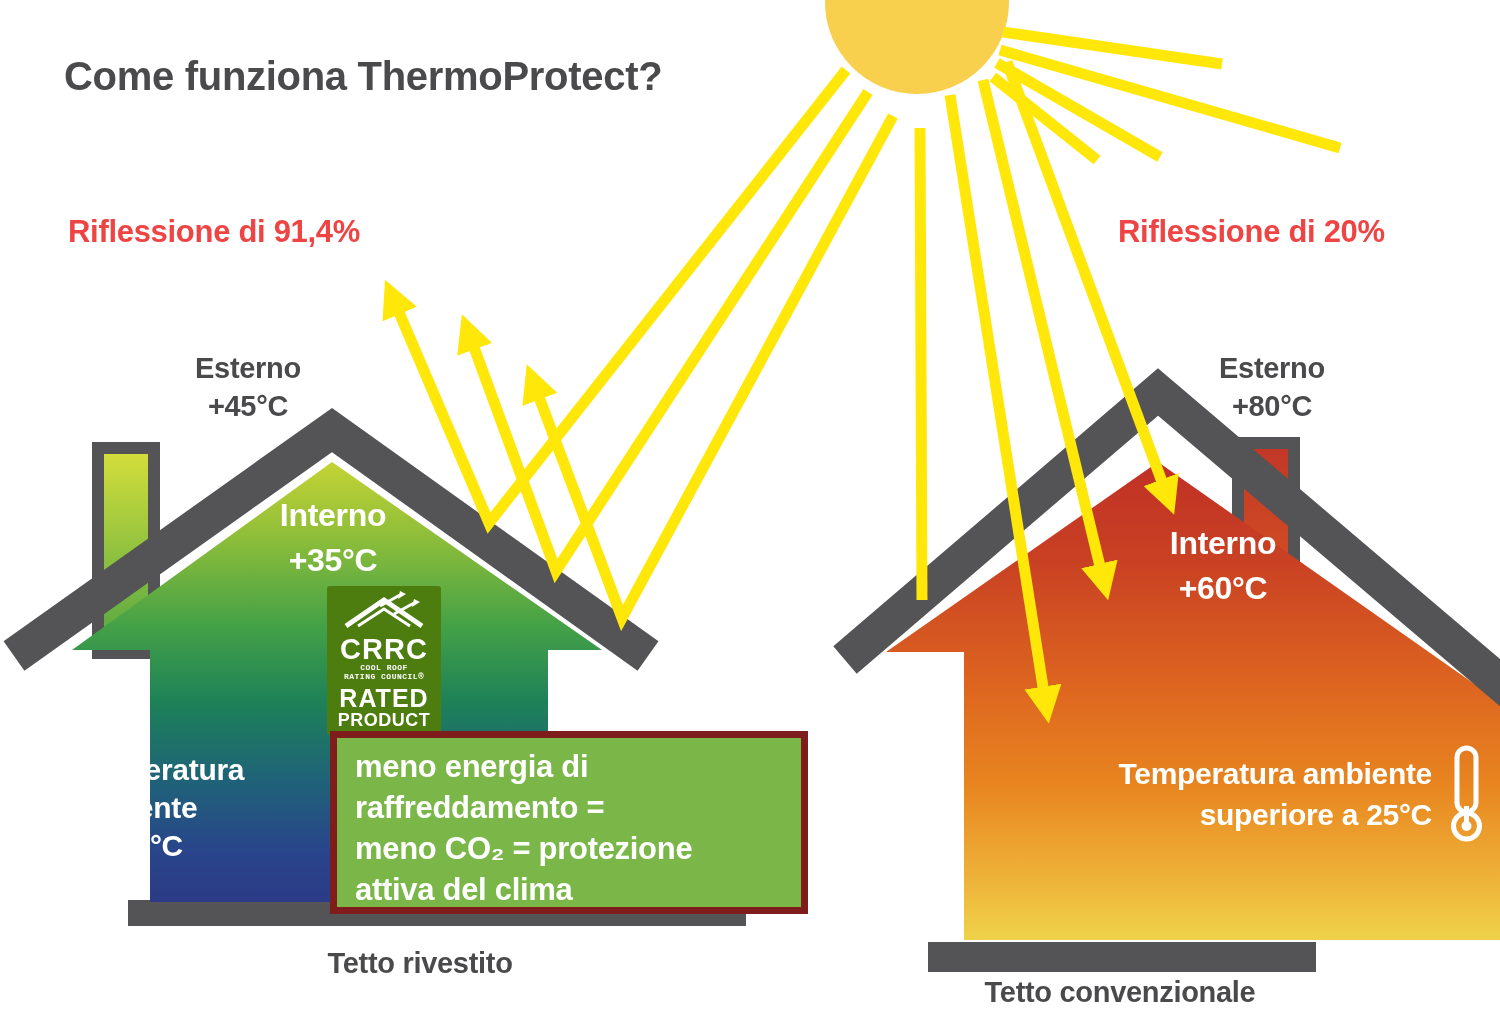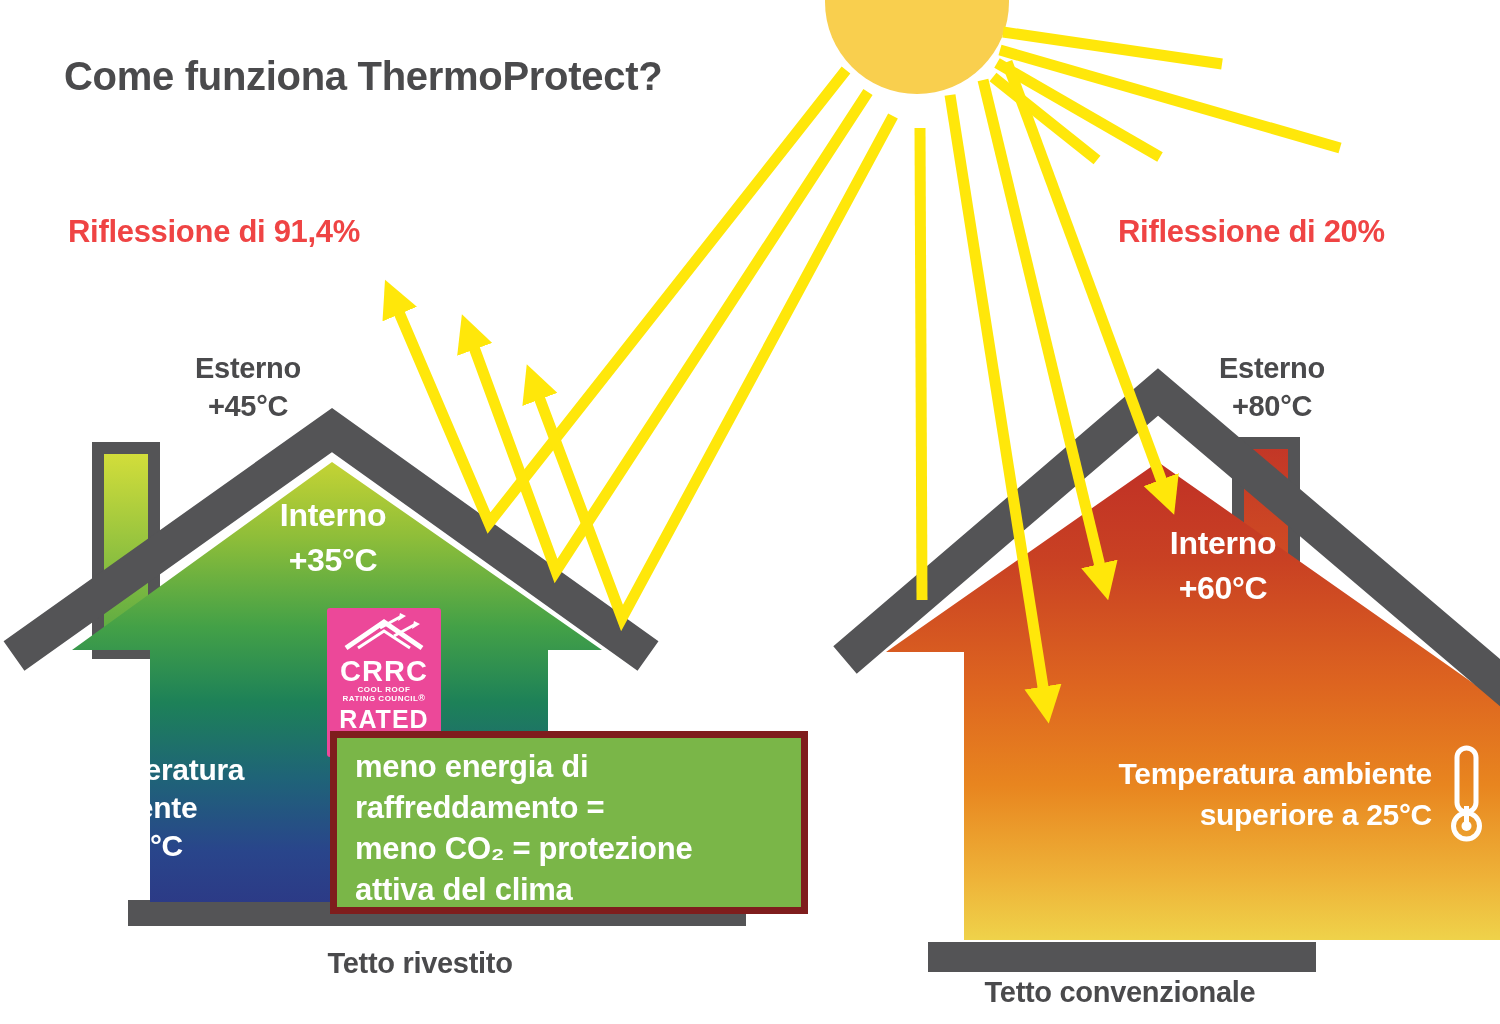--- a/index.html
+++ b/index.html
@@ -32,25 +32,25 @@
   .cap-r{left:935px;top:958px;width:370px;margin-top:16px;}
   
   .benefit{
     position:absolute;left:330px;top:731px;width:478px;height:183px;
     box-sizing:border-box;border:7px solid #7f1d1d;background:#7ab648;
   }
   .benefit-text{position:absolute;left:18px;top:8px;font-weight:700;color:#fff;
     font-size:31px;line-height:41px;letter-spacing:-0.3px;}
   
   .crrc{
-    position:absolute;left:327px;top:608px;width:114px;height:149px;
-    background:#ec4899;box-sizing:border-box;border-radius:3px;text-align:center;color:#fff;
+    position:absolute;left:327px;top:586px;width:114px;height:149px;
+    background:#4d7c0f;box-sizing:border-box;border-radius:3px;text-align:center;color:#fff;
   }
   .crrc-name{font-size:29px;font-weight:700;letter-spacing:1px;line-height:28px;margin-top:1px;}
-  .crrc-sub{font-size:8px;font-weight:700;letter-spacing:0.5px;line-height:9px;}
+  .crrc-sub{font-size:8px;font-weight:700;letter-spacing:0.5px;line-height:9px;font-family:Liberation Mono, monospace;}
   .crrc-reg{font-size:9px;line-height:9px;}
   .crrc-rated{font-size:25px;font-weight:700;letter-spacing:1px;line-height:26px;margin-top:3px;}
   .crrc-product{font-size:18px;font-weight:700;letter-spacing:0.5px;line-height:19px;}
 </style>
 </head>
 <body>
 
 <div class="stage">
 
   <svg width="1500" height="1024" viewBox="0 0 1500 1024">

